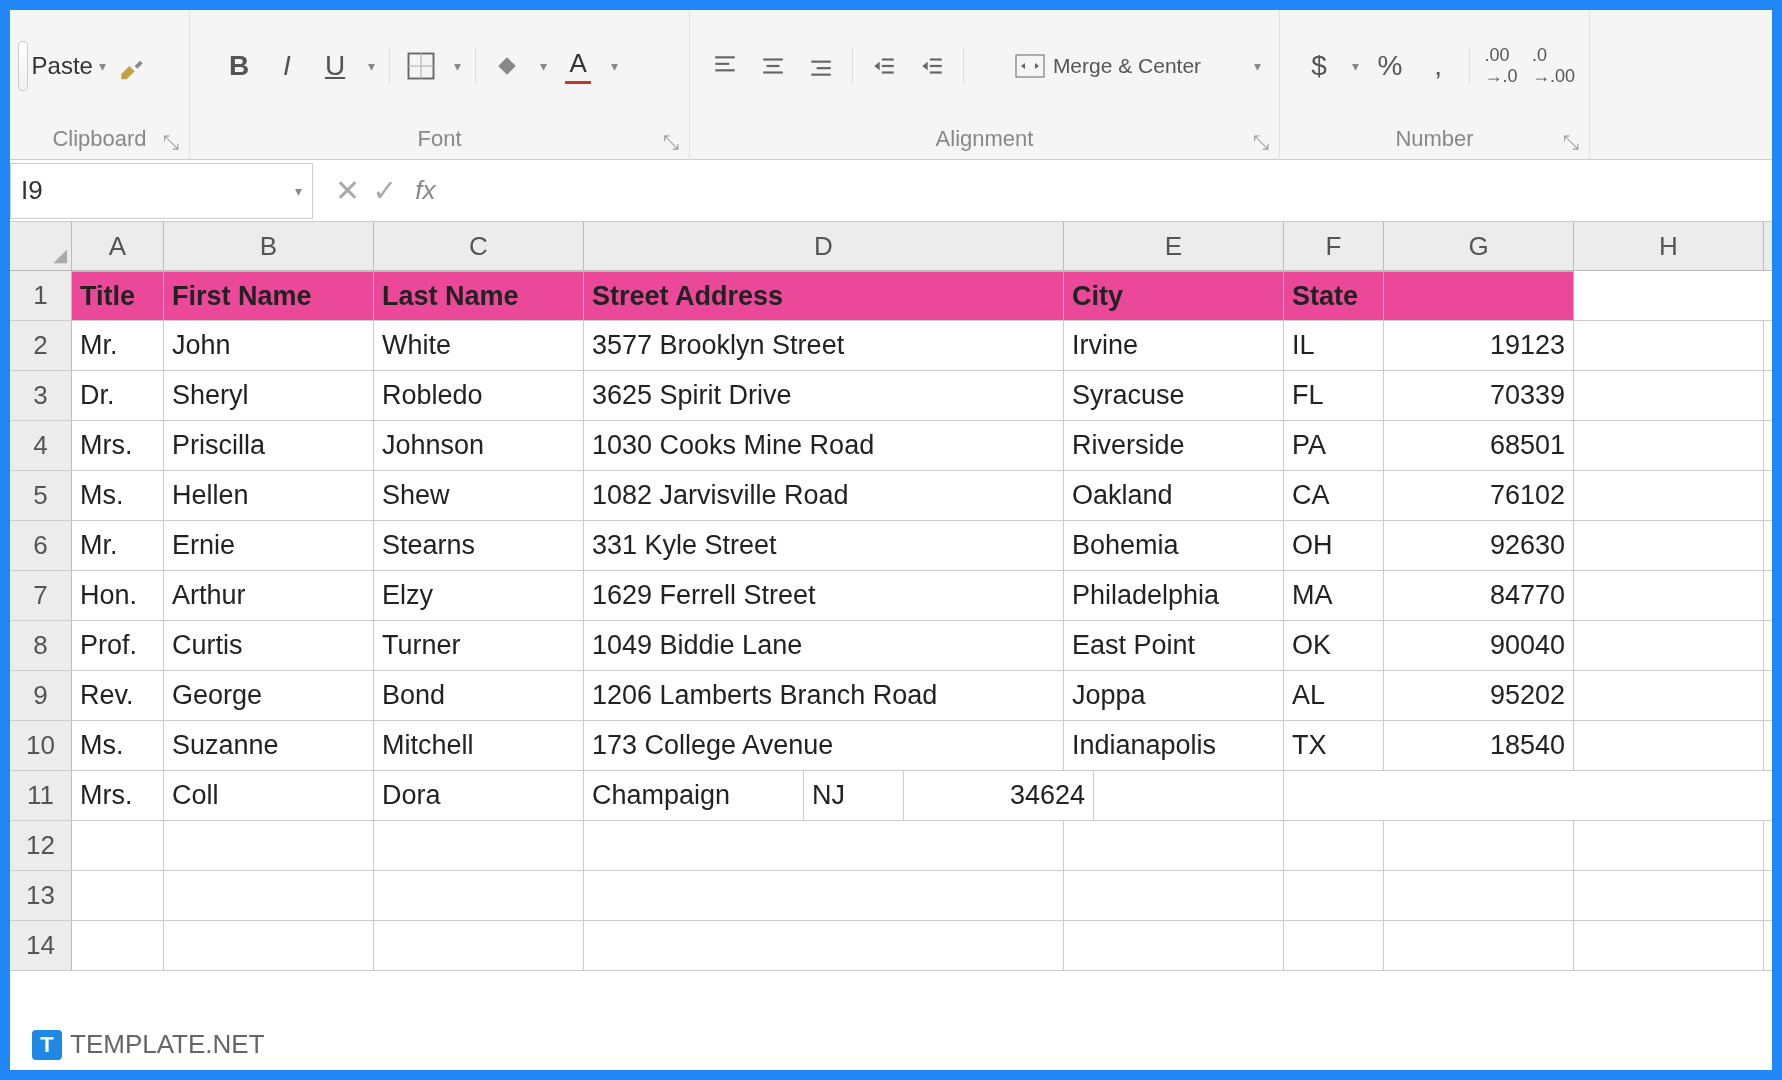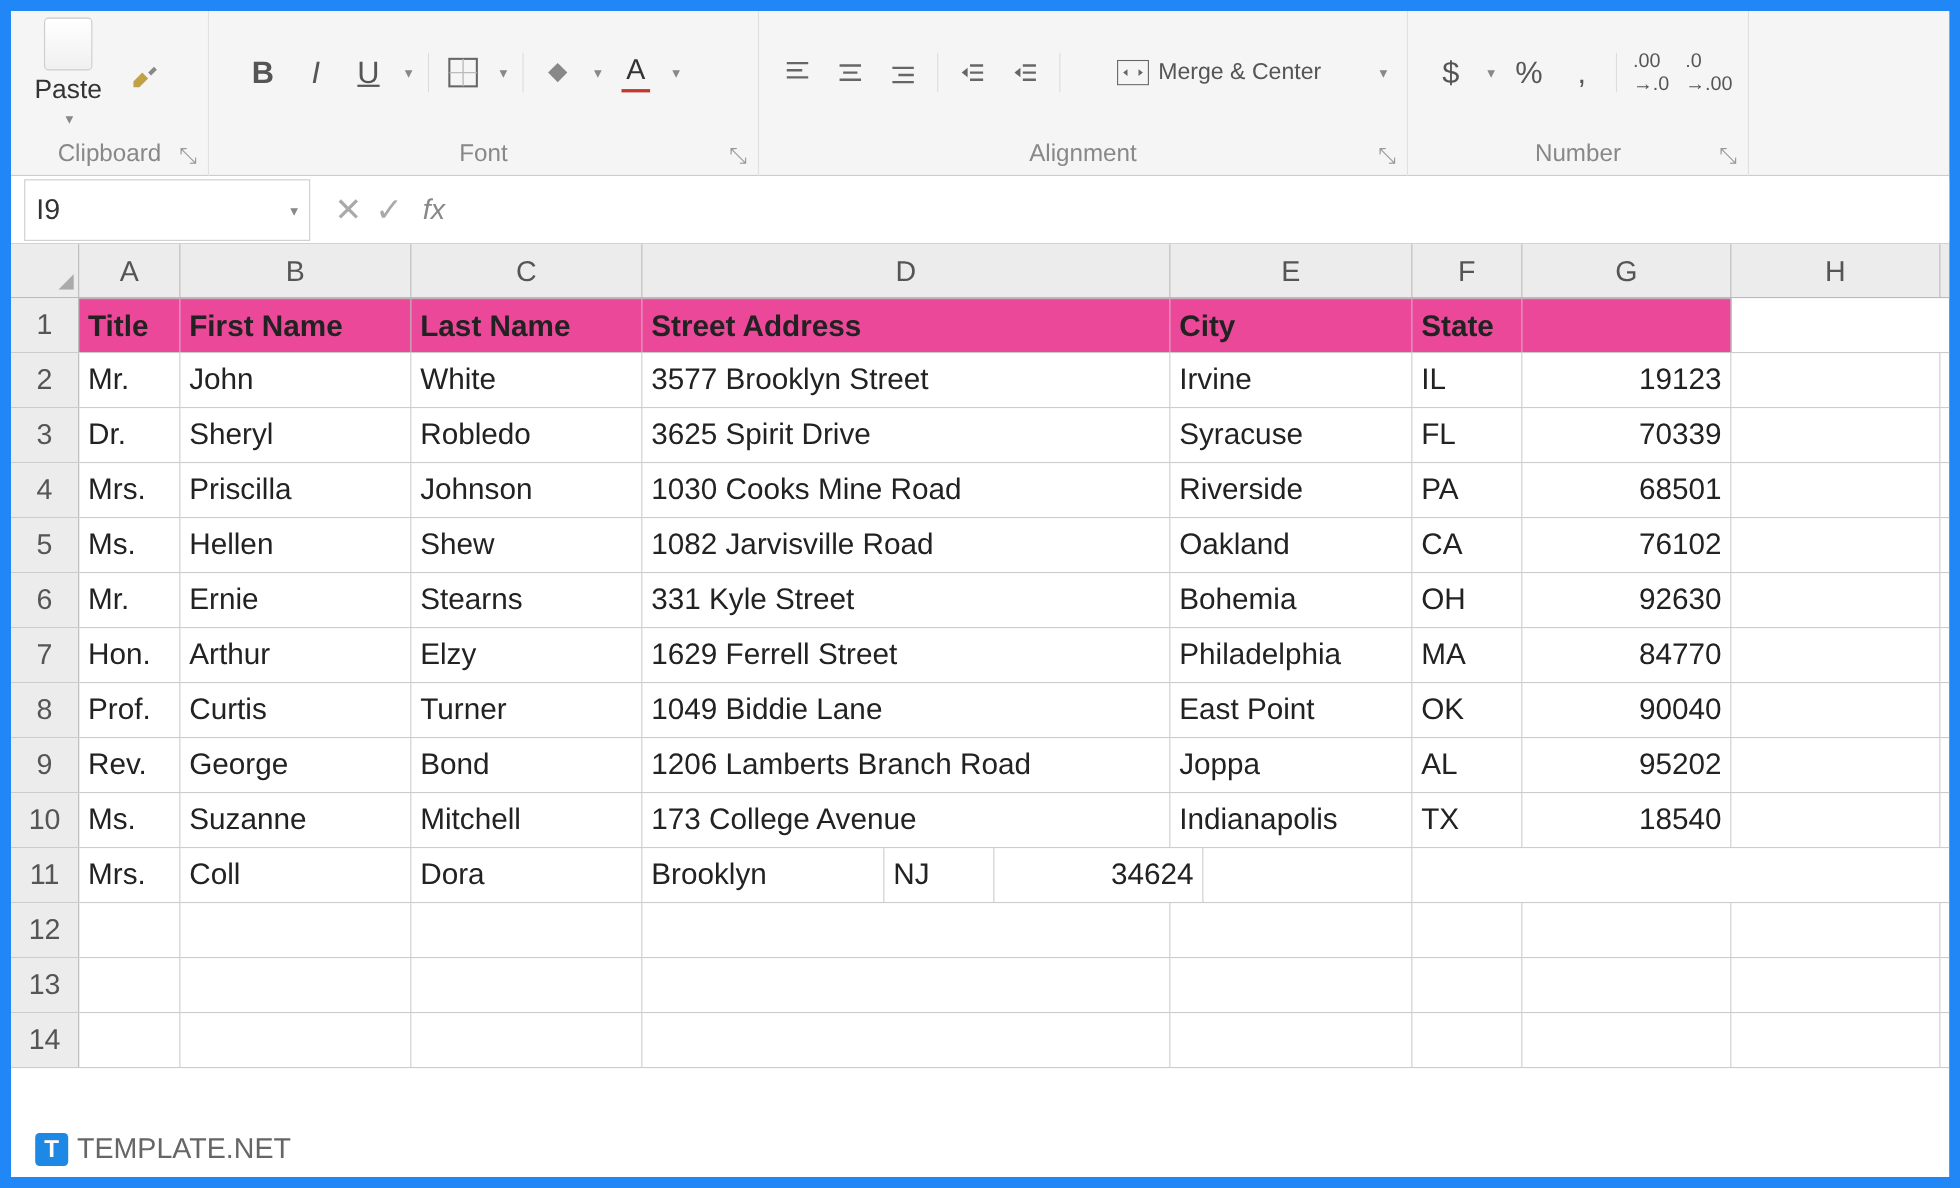--- a/index.html
+++ b/index.html
@@ -58,21 +58,21 @@
   height: 24px;
   color: #999;
   font-size: 20px;
   display: flex;
   align-items: center;
   justify-content: center;
 }
 .clipboard-group { width: 180px; }
 .paste-btn {
   display: flex;
-  flex-direction: column;
+  flex-direction: row;
   align-items: center;
   justify-content: center;
   width: 88px;
   height: 100px;
   font-size: 24px;
   color: #333;
   gap: 4px;
 }
 .paste-btn .clipboard-icon {
   width: 44px; height: 50px;
@@ -106,24 +106,24 @@
 .underline { text-decoration: underline; }
 .font-color-swatch { width: 26px; height: 6px; background: #c0392b; }
 .formula-bar {
   height: 62px;
   border-bottom: 1px solid #ccc;
   display: flex;
   align-items: center;
   background: #fff;
 }
 .name-box {
-  width: 260px;
+  width: 303px;
   height: 56px;
   border: 1px solid #ccc;
-  margin: 2px 4px 2px 12px;
+  margin: 2px 4px 2px 0;
   display: flex;
   align-items: center;
   padding: 0 10px;
   font-size: 26px;
   color: #333;
   justify-content: space-between;
 }
 .fn-buttons { display: flex; gap: 12px; padding: 0 18px; color: #aaa; }
 .fn-buttons span { font-size: 30px; }
 .fx-label { font-style: italic; color: #888; font-size: 26px; padding-right: 16px; }
@@ -475,21 +475,21 @@
           <div class="cell wE">Indianapolis</div>
           <div class="cell wF">TX</div>
           <div class="cell wG num">18540</div>
           <div class="cell wH"></div>
         </div>
         <div class="row">
           <div class="row-header">11</div>
           <div class="cell wA">Mrs.</div>
           <div class="cell wC">Coll</div>
           <div class="cell wB">Dora</div>
-          <div class="cell wE">Brooklyn</div>
+          <div class="cell wE">Champaign</div>
           <div class="cell wF">NJ</div>
           <div class="cell wG num">34624</div>
           <div class="cell wH"></div>
         </div>
         <div class="row">
           <div class="row-header">12</div>
           <div class="cell wA"></div>
           <div class="cell wB"></div>
           <div class="cell wC"></div>
           <div class="cell wD"></div>

